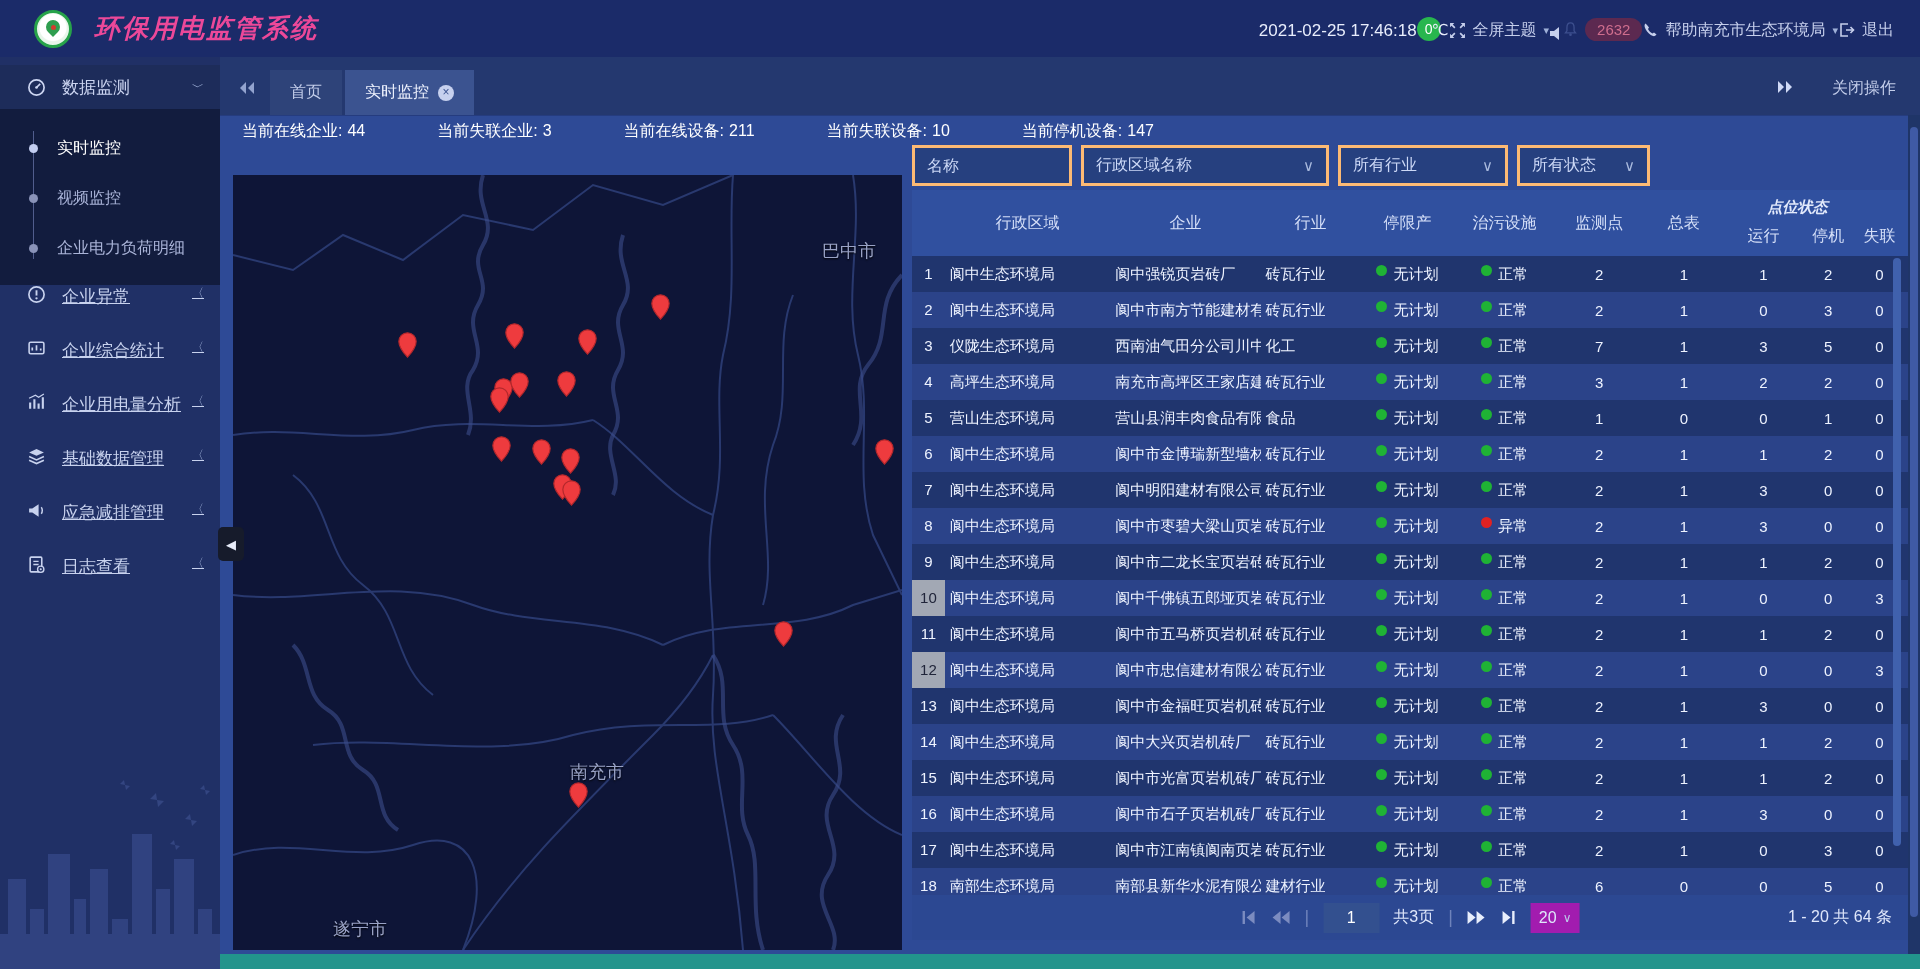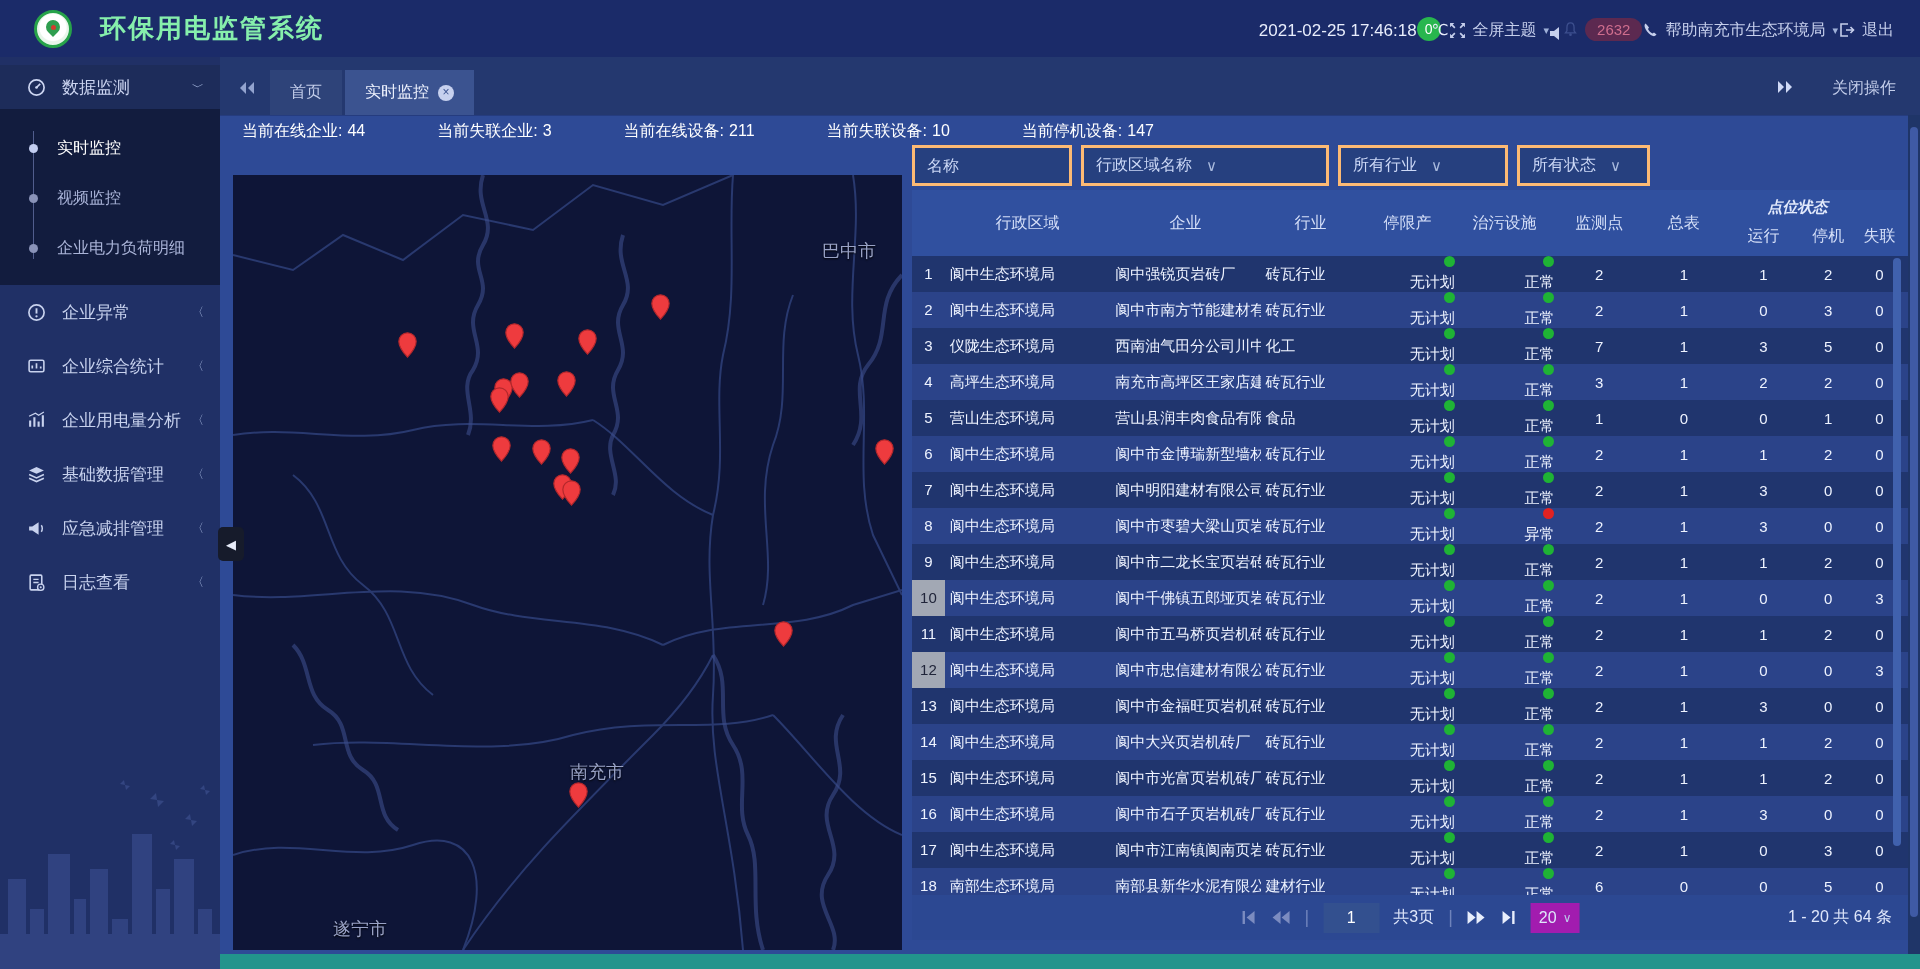--- a/index.html
+++ b/index.html
@@ -4,21 +4,21 @@
 <style>
   * { margin:0; padding:0; box-sizing:border-box; }
   html,body { width:1920px; height:969px; overflow:hidden; }
   body { font-family:"Liberation Sans","DejaVu Sans",sans-serif; background:#2e4a96; position:relative; }
 
   
   .header { position:absolute; left:0; top:0; width:1920px; height:57px; background:#1b2b69; display:flex; align-items:center; z-index:30; }
   .logo { width:38px; height:38px; border-radius:50%; background:radial-gradient(circle at 50% 45%, #ffffff 0 55%, #e8f5ea 60%); border:3px solid #27a34a; margin-left:34px; position:relative; flex:0 0 auto; }
   .logo::before { content:""; position:absolute; left:9px; top:7px; width:14px; height:14px; border-radius:50% 50% 50% 0; background:#2f9e4f; transform:rotate(-45deg); }
   .logo::after { content:""; position:absolute; left:14px; top:12px; width:5px; height:5px; border-radius:50%; background:#d23b2e; }
-  .app-title { color:#86efac; font-size:26px; font-weight:bold; letter-spacing:2px; margin-left:28px; }
+  .app-title { color:#ec4899; font-size:26px; font-weight:bold; letter-spacing:2px; margin-left:22px;font-style:italic; }
   .header-right { margin-left:auto; display:flex; align-items:flex-end; padding-right:26px; color:#c6cfec; font-size:16px; }
   .header-item { display:flex; align-items:center; gap:7px; cursor:pointer; white-space:nowrap; }
   .datetime { color:#e8edfc; font-size:17px; }
   .temp-badge { width:24px; height:24px; border-radius:50%; background:#28b64e; color:#fff; font-size:14px; display:flex; align-items:center; justify-content:center; }
   .temp-unit { color:#e8edfc; font-size:15px; margin-left:-16px; align-self:flex-start; padding-top:4px;}
   .caret { font-size:11px; color:#9fb0d8; }
   .bell-badge { background:#5c2950; color:#cf6e8e; font-size:15px; padding:3px 12px; border-radius:12px; }
   .hicon { display:inline-flex; }
   .hicon svg { display:block; }
 
@@ -26,21 +26,21 @@
   .sidebar { position:absolute; left:0; top:57px; width:220px; height:912px; background:#203066; z-index:20; overflow:hidden; }
   .menu-group-header { height:44px; margin-top:8px; display:flex; align-items:center; padding:0 16px 0 26px; color:#cdd6f2; font-size:17px; cursor:pointer; background:#1d2c5a; }
   .menu-group-header .mlabel { margin-left:16px; }
   .menu-group-header .chev { margin-left:auto; font-size:12px; color:#9fb0d8; }
   .submenu { background:#121c3e; padding:14px 0 12px 0; position:relative; }
   .submenu::before { content:""; position:absolute; left:33px; top:22px; bottom:26px; width:1px; background:#515d8d; }
   .submenu-item { height:50px; display:flex; align-items:center; padding-left:57px; position:relative; color:#aab4d8; font-size:16px; cursor:pointer; }
   .submenu-item .dot { position:absolute; left:29px; width:9px; height:9px; border-radius:50%; background:#8a93b8; }
   .submenu-item.active { color:#ffffff; }
   .submenu-item.active .dot { background:#c3cdf0; }
-  .menu-section { height:54px; display:flex; align-items:center; padding:0 16px 0 26px; color:#c8d2ee; font-size:17px; cursor:pointer; }
+  .menu-section { height:54px; display:flex; padding:0 16px 0 26px; color:#c8d2ee; font-size:17px; cursor:pointer;text-decoration:underline; }
   .menu-section:nth-of-type(1) { margin-top:8px; }
   .menu-section .mlabel { margin-left:16px; }
   .menu-section .chev { margin-left:auto; font-size:12px; color:#9fb0d8; }
   .micon { width:20px; display:inline-flex; justify-content:center; }
   .skyline { position:absolute; left:0; bottom:0; width:220px; height:210px; opacity:.55; }
   .collapse-btn { position:absolute; left:218px; top:527px; width:26px; height:34px; background:#161b2b; border-radius:5px; display:flex; align-items:center; justify-content:center; color:#e7ecfa; font-size:13px; z-index:40; cursor:pointer; }
 
   
   .tabbar { position:absolute; left:220px; top:57px; width:1700px; height:58px; background:#24386f; display:flex; align-items:flex-end; z-index:10; }
   .tab-nav { color:#93a3cf; margin:0 14px 16px 18px; cursor:pointer; }
@@ -59,39 +59,39 @@
   .map { position:absolute; left:233px; top:175px; width:669px; height:775px; background:#0e1537; overflow:hidden; cursor:grab; }
   .map-city { position:absolute; color:#99a2c6; font-size:18px; transform:translate(-50%,-50%); text-shadow:0 1px 2px #000; white-space:nowrap;text-align:center; }
   .pin { position:absolute; width:19px; height:26px; margin-left:-10px; margin-top:-26px; cursor:pointer; }
 
   
   .panel { position:absolute; left:912px; top:145px; width:996px; }
   .filters { display:flex; gap:9px; height:41px; }
   .f-input, .f-select { background:#26407f; border:3px solid #fdba74; color:#ccd8f6; font-size:16px; height:41px; display:flex; align-items:center; padding:0 12px; }
   input.f-input { width:160px; outline:none; }
   input.f-input::placeholder { color:#ccd8f6; }
-  .f-select { cursor:pointer; }
+  .f-select { justify-content:space-between; cursor:pointer; }
   .f-select .vee { color:#a9bade; font-size:15px; margin-left:14px; }
   .sel-region { width:248px; } .sel-industry { width:170px; } .sel-status { width:133px; }
 
   .grid { display:grid; grid-template-columns:3.3% 16.6% 15.1% 10% 9.5% 10% 9% 8% 8% 5% 5.3%; }
   .thead { margin-top:4px; height:66px; background:#30509f; color:#d5dff8; font-size:16px; align-items:center; position:relative; }
   .thead .th { text-align:center; white-space:nowrap; }
   .thead .th.sub { align-self:end; padding-bottom:9px; }
   .group-label { position:absolute; left:79.6%; width:18.6%; top:8px; text-align:center; font-style:italic; font-weight:bold; color:#e2e9fb; font-size:15px; }
   .tbody { height:639px; overflow:hidden; position:relative; }
   .tr { height:36px; align-items:center; color:#eef3ff; font-size:15px; }
   .tr:nth-child(odd) { background:#20356e; }
   .tr:nth-child(even) { background:#2b4389; }
   .td { white-space:nowrap; overflow:hidden; }
   .td.c { text-align:center; }
   .td.l { padding-left:5px; }
   .td.idx { text-align:center; height:36px; line-height:36px; }
   .td.idx.hl { background:#a2a8b4; color:#20253a; }
-  .statuscell { display:flex; align-items:flex-end; justify-content:center; gap:6px;flex-direction:column; }
+  .statuscell { display:flex; align-items:flex-start; justify-content:center; gap:6px; }
   .dot { width:11px; height:11px; border-radius:50%; background:#1fb335; flex:0 0 auto; }
   .dot.red { background:#e12222; }
   .list-scroll { position:absolute; right:7px; top:2px; width:8px; height:588px; background:#4061ad; border-radius:4px; }
 
   .pager { height:45px; background:#2c4892; position:relative; display:flex; align-items:center; color:#dfe7fb; font-size:16px; }
   .pager-center { position:absolute; left:50%; transform:translateX(-50%); display:flex; align-items:center; gap:14px; }
   .pg-ico { display:inline-flex; cursor:pointer; }
   .pg-div { color:#6f83bb; font-size:18px; }
   .pg-input { width:56px; height:30px; background:#33508f; border:none; color:#fff; text-align:center; font-size:16px; outline:none; }
   .pg-size { background:#a21caf; height:30px; display:flex; align-items:center; gap:6px; padding:0 8px; cursor:pointer; }

